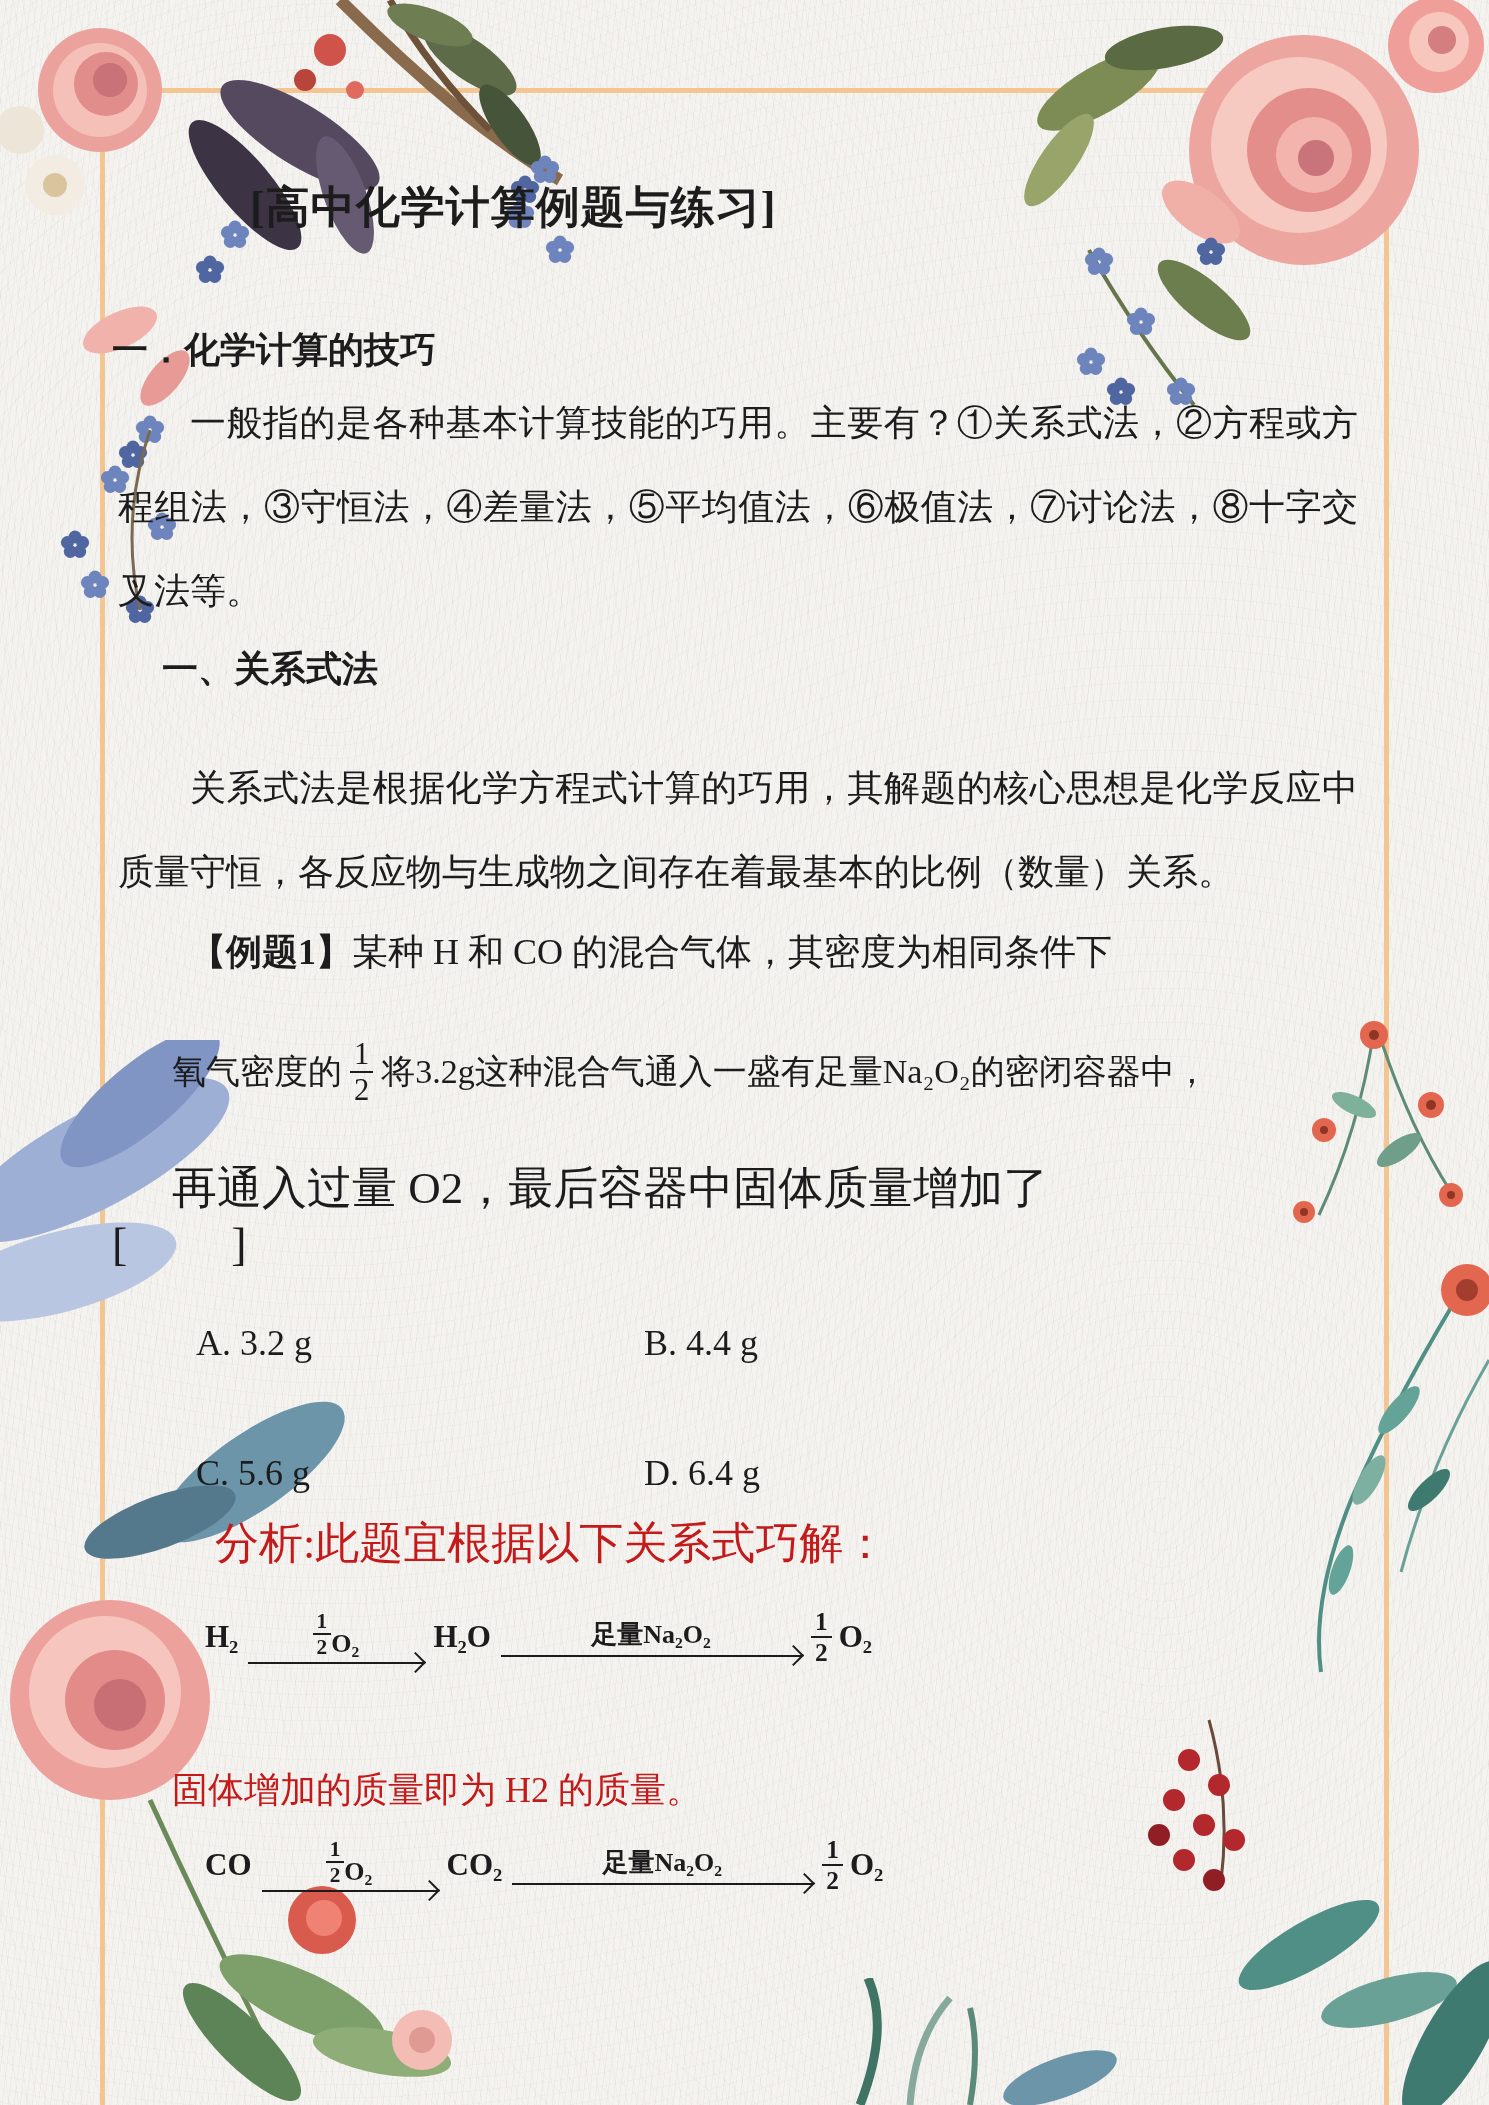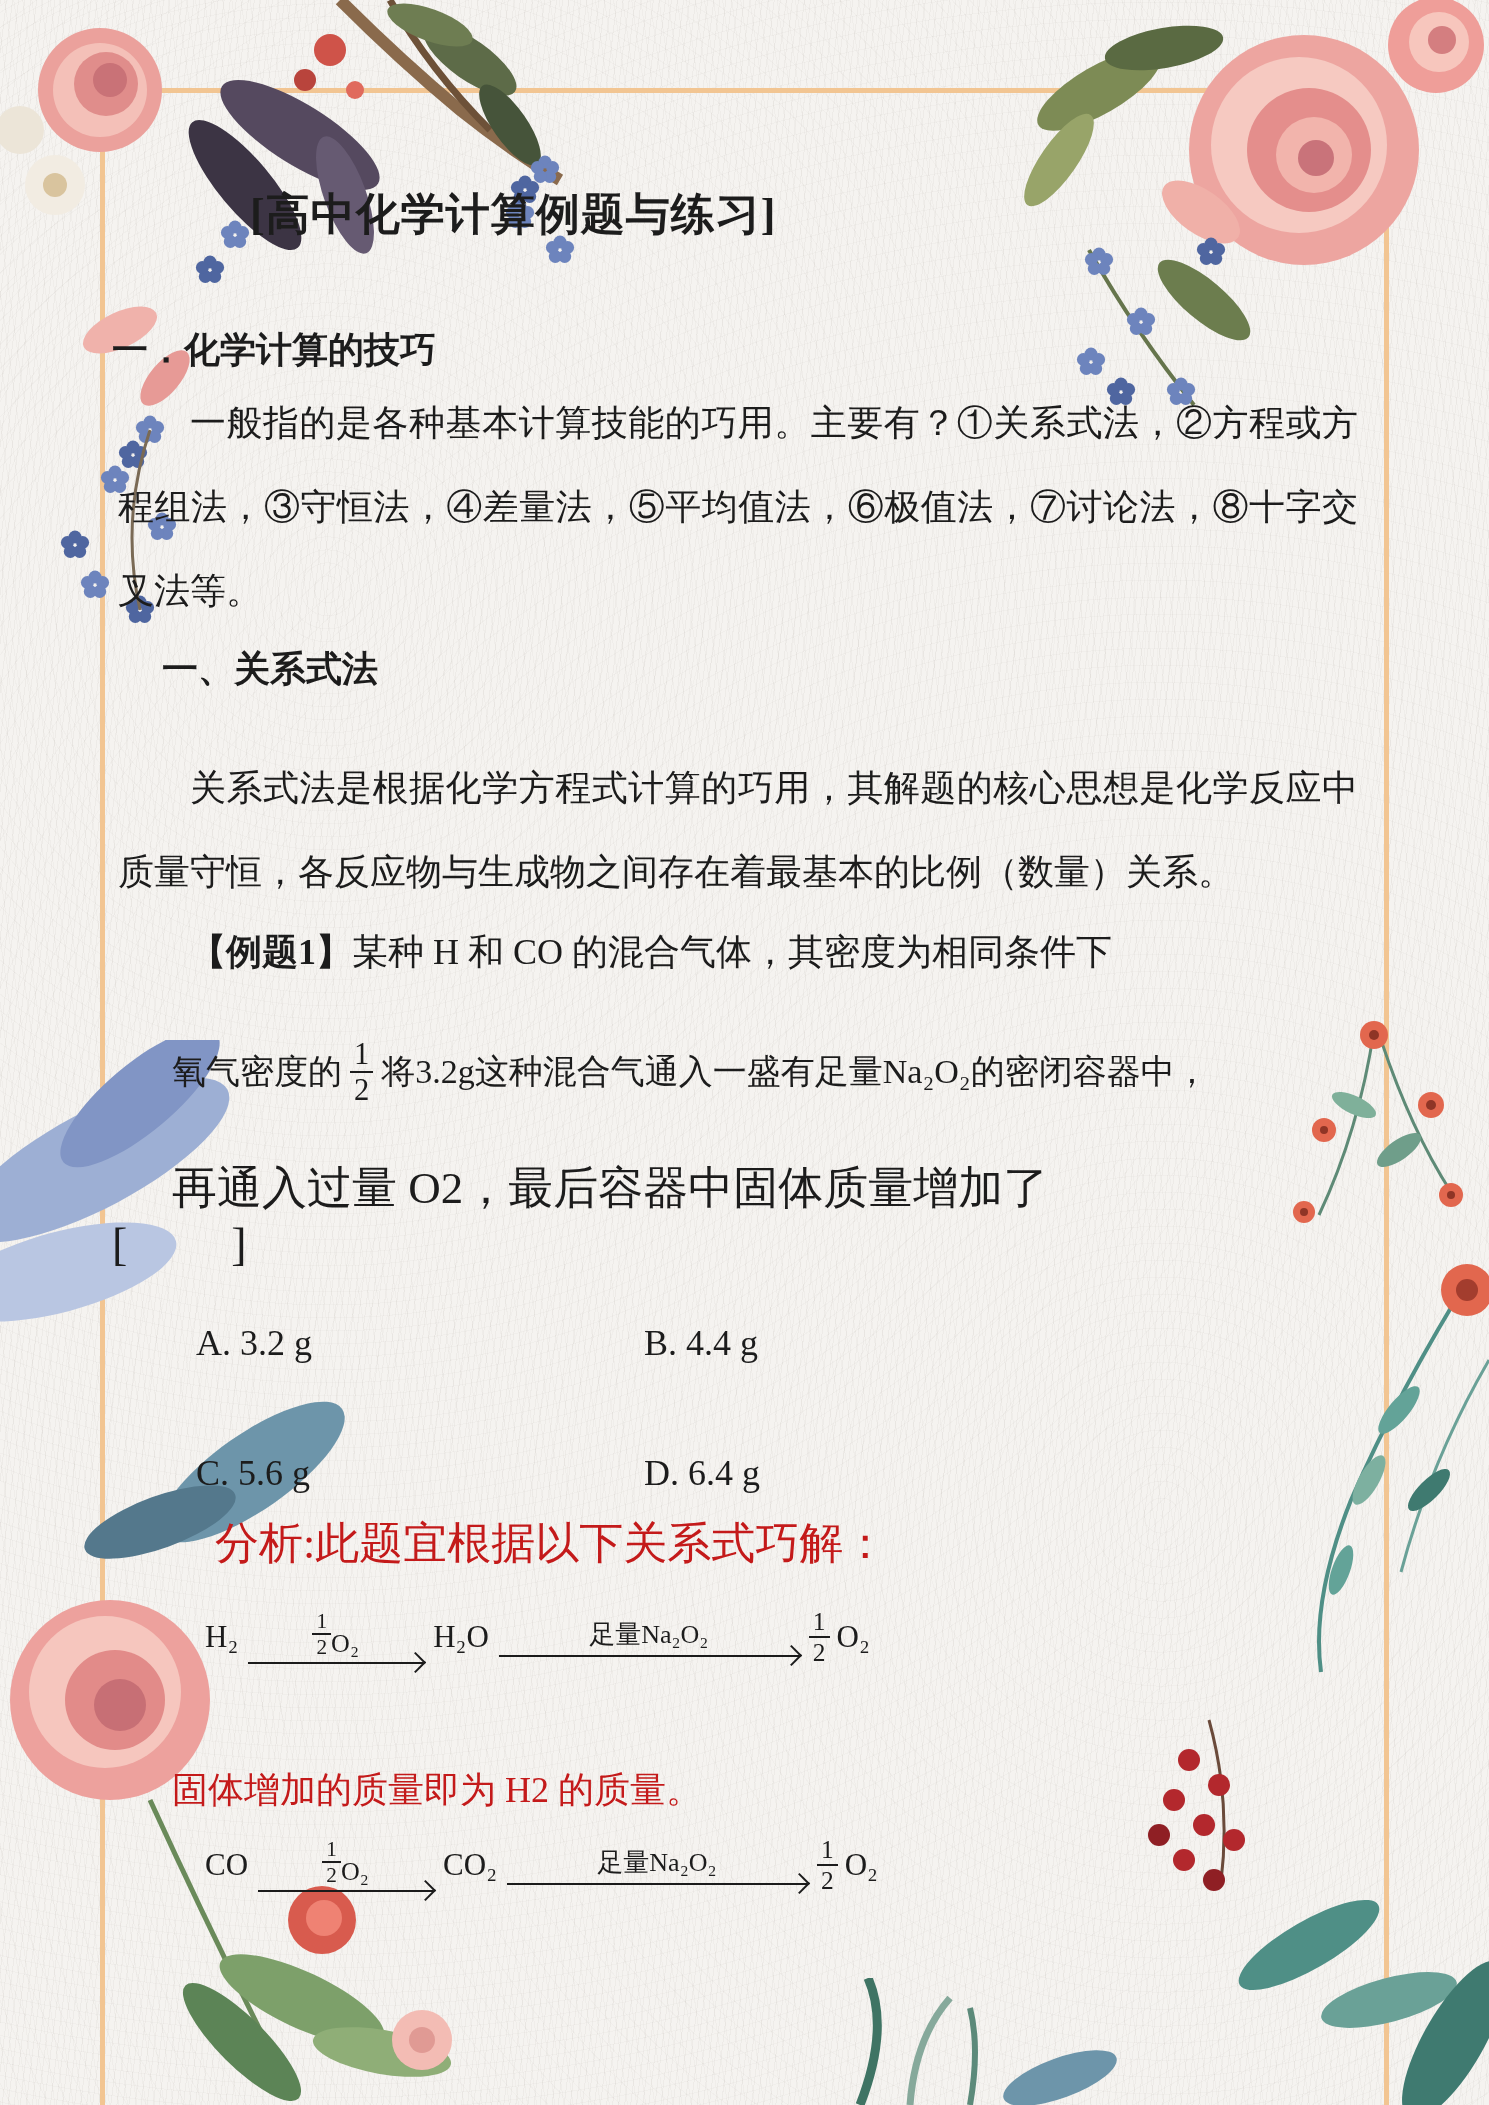--- a/index.html
+++ b/index.html
@@ -10,38 +10,38 @@
       repeating-linear-gradient(97deg, rgba(140,130,120,0.07) 0 1px, rgba(0,0,0,0) 1px 6px),
       repeating-linear-gradient(82deg, rgba(140,130,120,0.05) 0 1px, rgba(0,0,0,0) 1px 9px),
       repeating-radial-gradient(circle at 22% 28%, rgba(120,110,100,0.035) 0 1px, rgba(0,0,0,0) 1px 13px),
       repeating-radial-gradient(circle at 78% 72%, rgba(120,110,100,0.035) 0 1px, rgba(0,0,0,0) 1px 17px);
     font-family:"Liberation Serif","DejaVu Serif",serif;color:#1c1c1c;
   }
   .frame{position:absolute;left:100px;top:88px;width:1279px;height:2100px;
     border:5px solid #f2c592;border-bottom:none;z-index:1;}
   .decor{position:absolute;z-index:2;}
   .txt{position:absolute;z-index:3;}
-  .title{left:250px;top:178px;font-size:44px;font-weight:bold;letter-spacing:1px;white-space:nowrap;margin-top:7px;}
+  .title{left:250px;top:178px;font-size:44px;font-weight:bold;letter-spacing:1px;white-space:nowrap;}
   .h1{left:112px;top:326px;font-size:36px;font-weight:bold;white-space:nowrap;}
   .h2{left:162px;top:645px;font-size:36px;font-weight:bold;white-space:nowrap;}
   .para{font-size:36px;line-height:84px;text-align:justify;text-indent:72px;}
   .para1{left:118px;top:381px;width:1240px;}
   .para2{left:118px;top:746px;width:1240px;}
   .exline{left:190px;top:928px;font-size:36px;white-space:nowrap;}
   .exlabel{font-weight:bold;}
   .exintro{}
   .fracline{left:172px;top:1022px;height:100px;display:flex;align-items:center;font-size:34px;white-space:nowrap;}
   .line3{left:172px;top:1158px;font-size:45px;white-space:nowrap;}
   .bracketline{left:112px;top:1218px;font-size:46px;}
   .bracket-gap{display:inline-block;width:104px;}
   .options{left:196px;top:1322px;display:grid;grid-template-columns:448px auto;row-gap:88px;font-size:36px;}
   .red{color:#c41a1a;}
   .analysis{left:215px;top:1514px;font-size:44px;white-space:nowrap;}
   .note{left:172px;top:1766px;font-size:36px;white-space:nowrap;}
-  .equation{position:absolute;display:flex;align-items:center;font-size:31px;white-space:nowrap;z-index:3;}
+  .equation{position:absolute;display:flex;align-items:center;font-size:31px;white-space:nowrap;z-index:3;font-weight:bold;}
   .eq1{left:205px;top:1608px;}
   .eq2{left:205px;top:1836px;}
   .rxn-arrow{display:flex;flex-direction:column;align-items:center;margin:0 10px;}
   .arrow-label{display:flex;align-items:flex-end;font-size:26px;margin-bottom:3px;}
   .arrow-line{position:relative;height:2px;background:#1b1b1b;}
   .arrow-short{width:175px;}
   .arrow-long{width:300px;}
   .arrow-line::after{content:"";position:absolute;right:0;top:-7px;width:13px;height:13px;
     border-right:2px solid #1b1b1b;border-bottom:2px solid #1b1b1b;transform:rotate(-45deg);}
   .frac{display:inline-flex;flex-direction:column;align-items:center;line-height:1.05;font-size:0.82em;}

